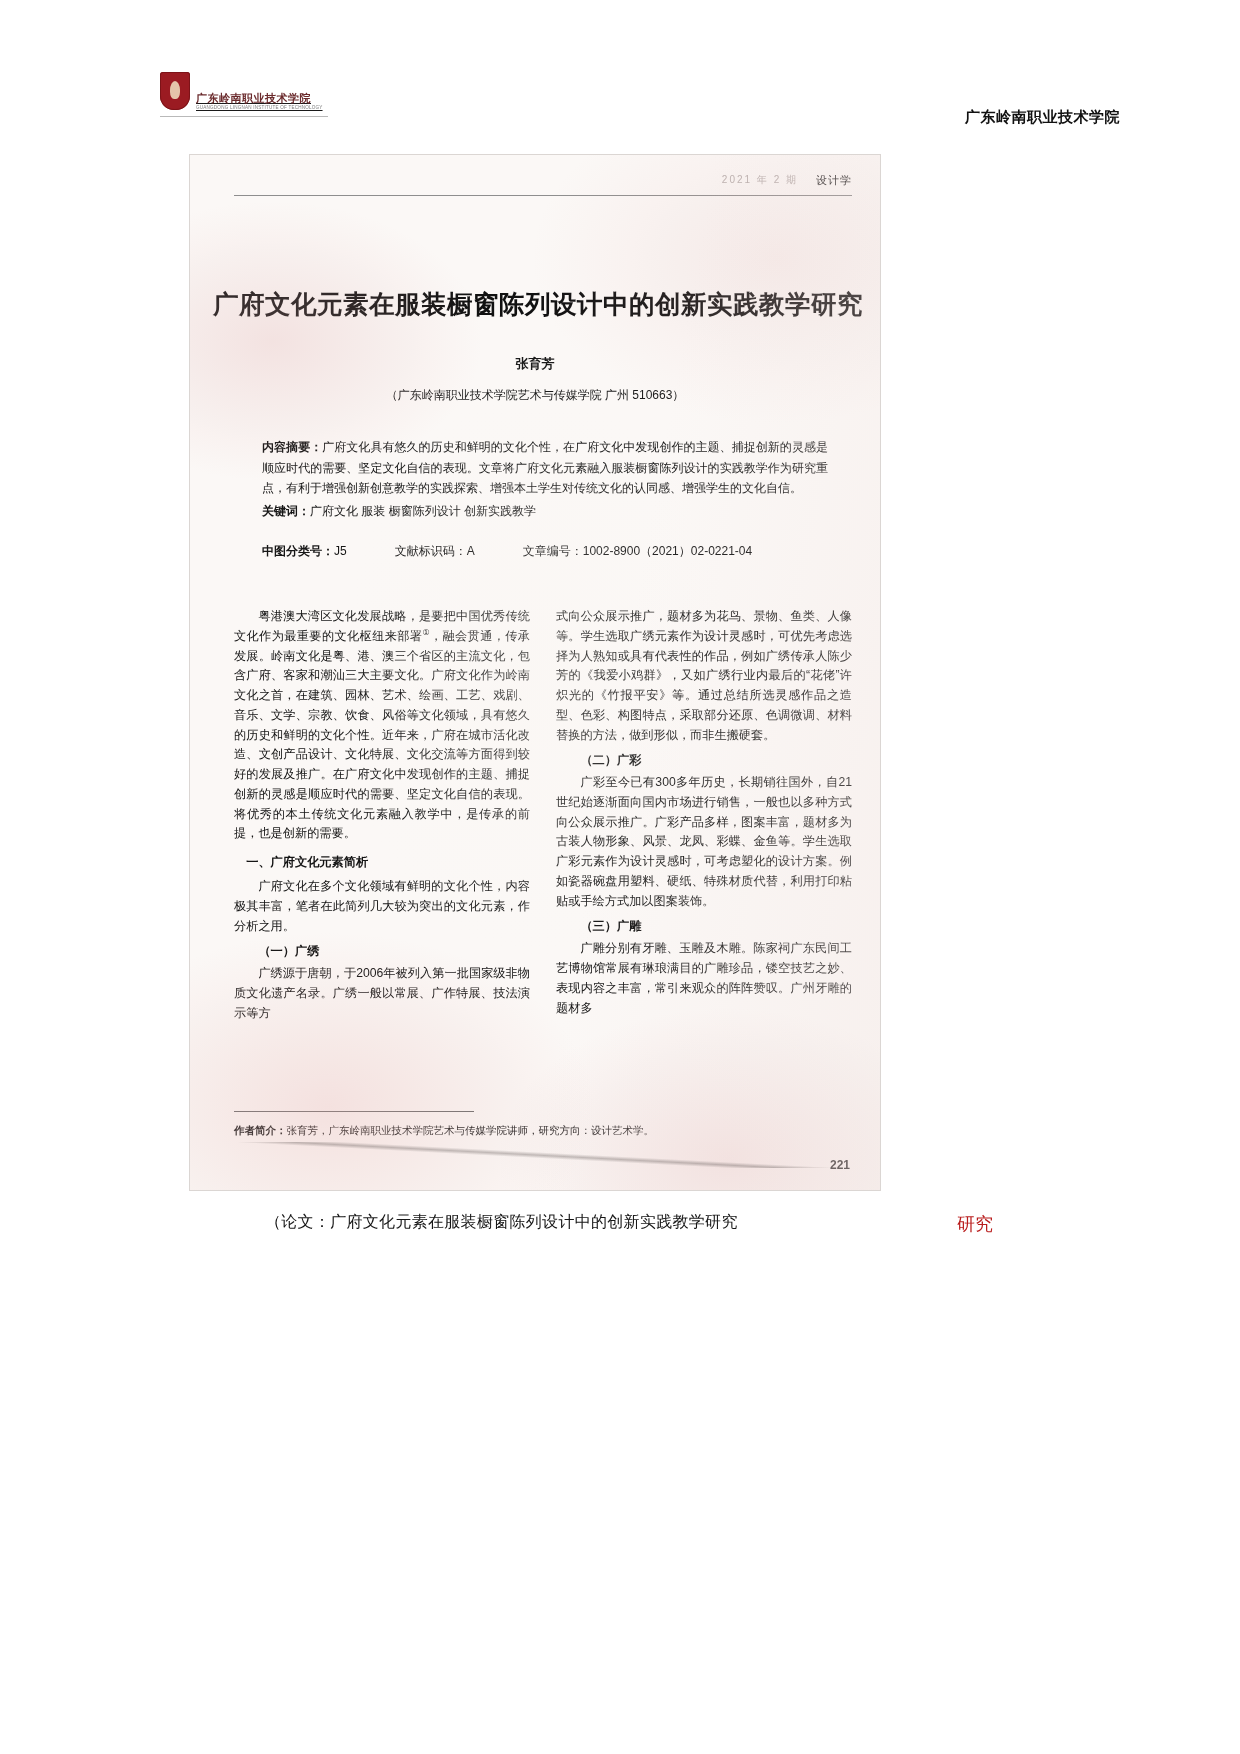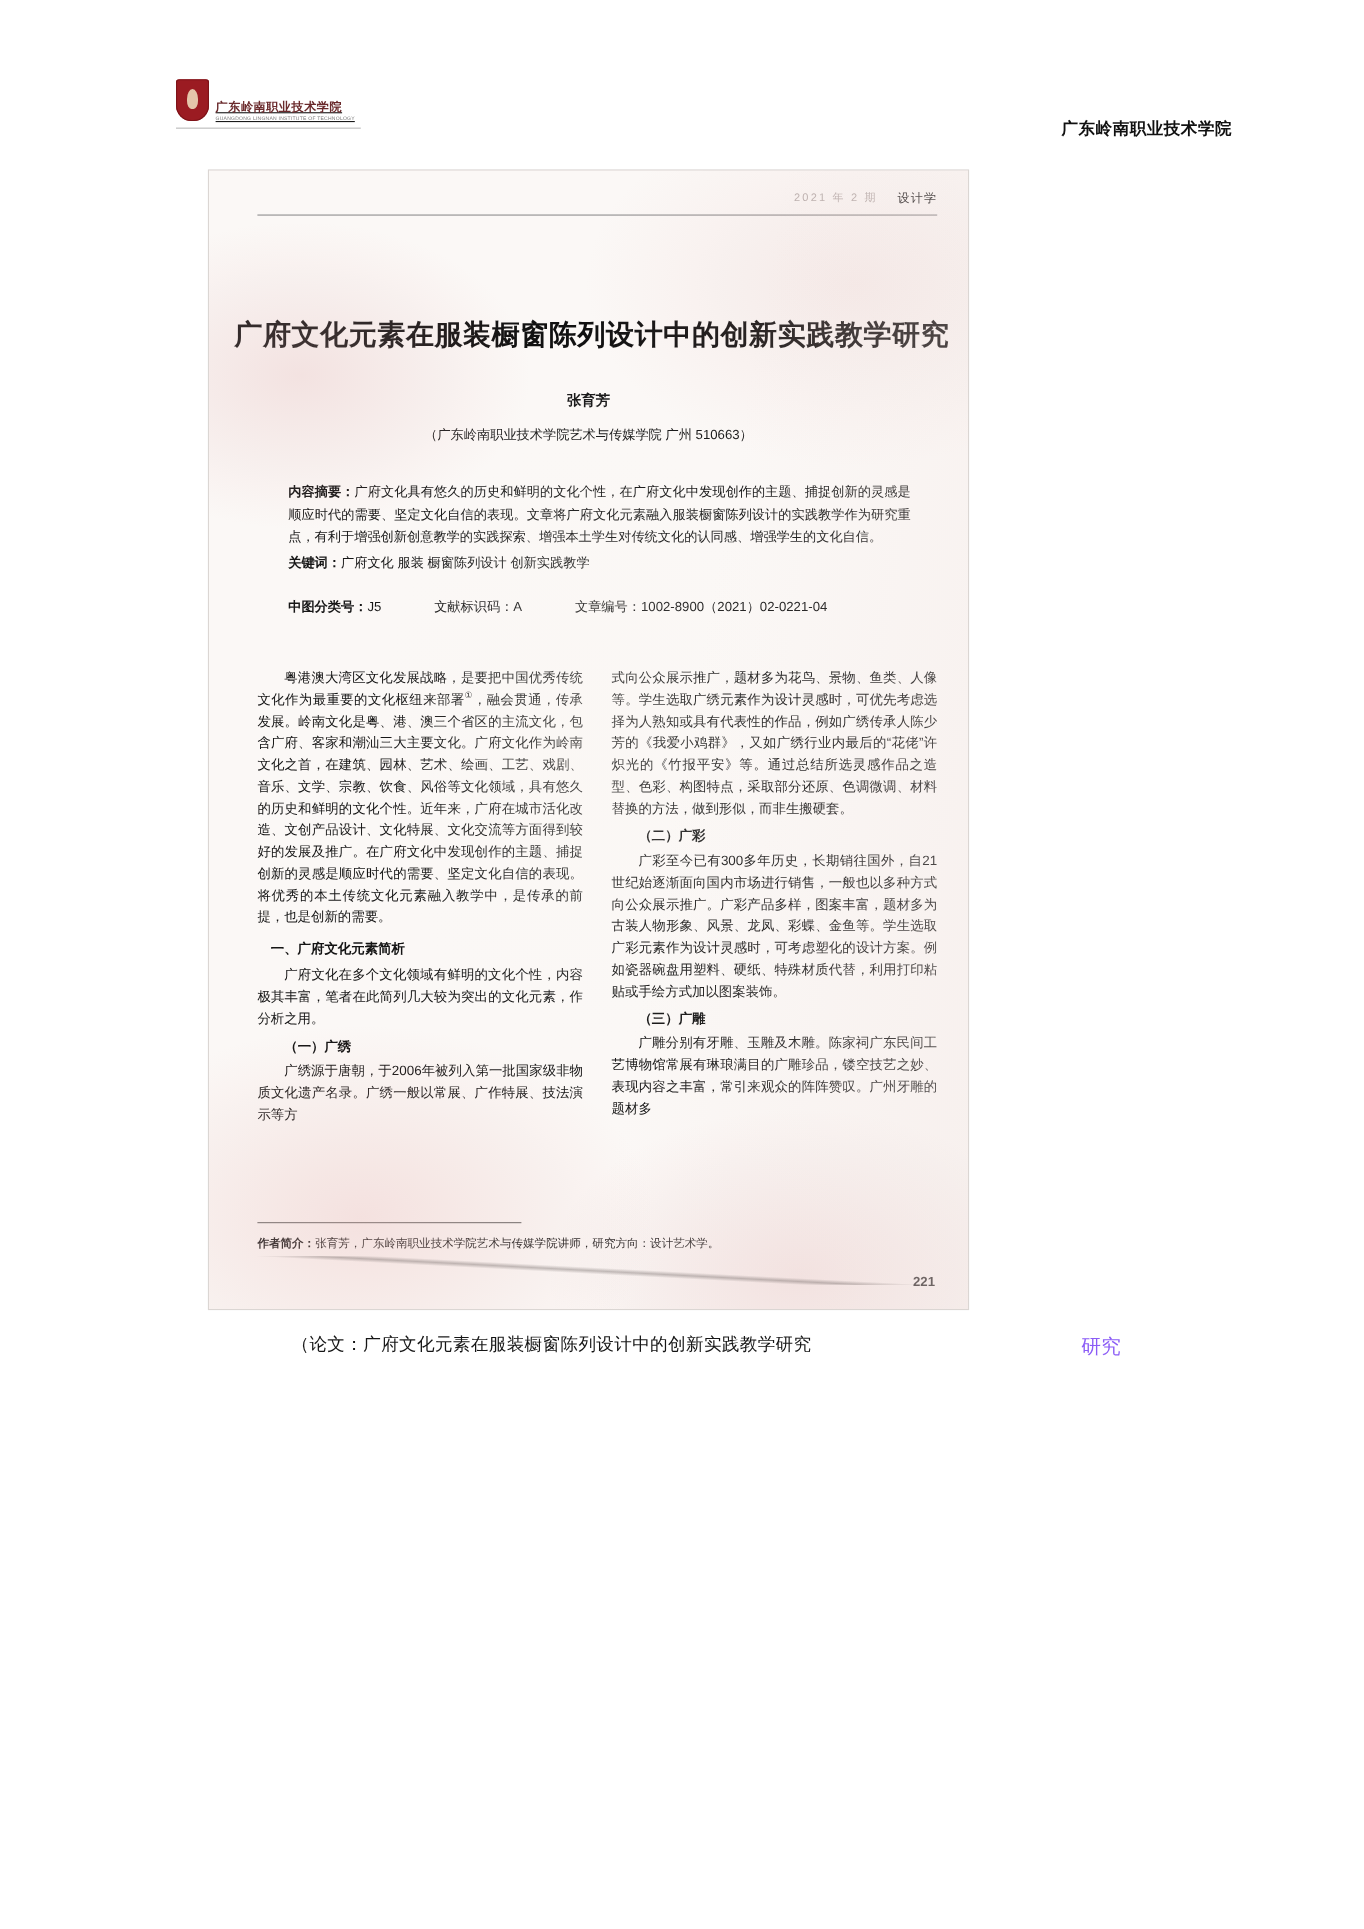--- a/index.html
+++ b/index.html
@@ -284,24 +284,24 @@
     position: absolute;
     left: 265px;
     top: 1212px;
     font-size: 16px;
     color: #151515;
     letter-spacing: .3px;
     white-space: nowrap;
   }
   .caption-overlap {
     position: absolute;
-    left: 983px;
+    left: 957px;
     top: 1212px;
     font-size: 18px;
-    color: #8b5cf6;
+    color: #b91c1c;
     white-space: nowrap;
   }
 </style>
 </head>
 <body>
 
 <div class="page-header">
   <div class="logo-block">
     <div class="logo-shield"></div>
     <div class="logo-text">

